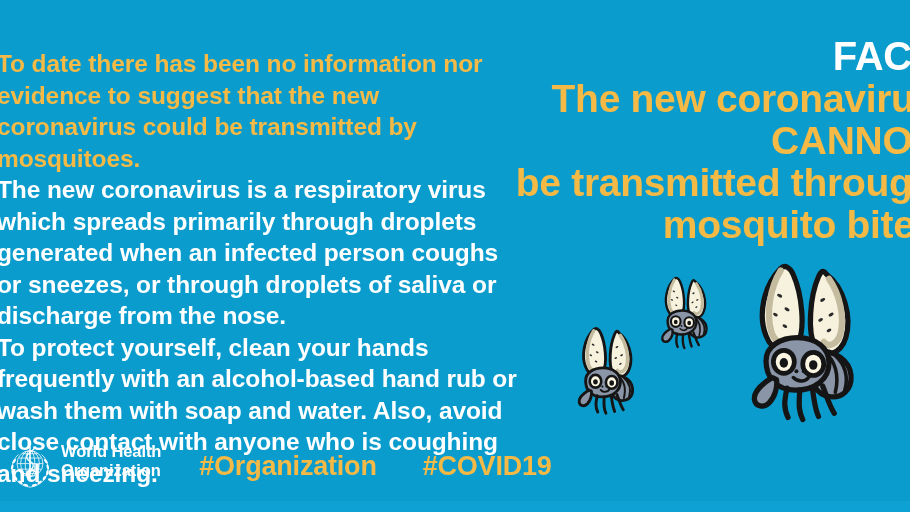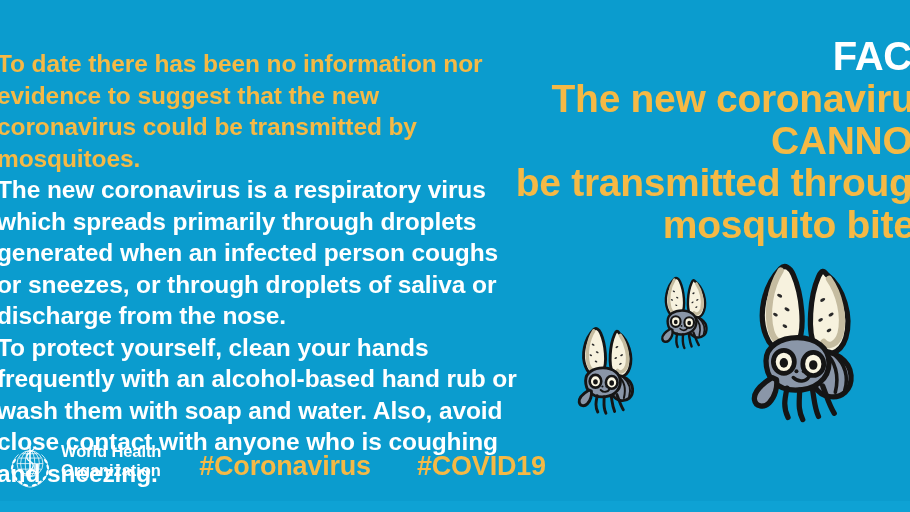--- a/index.html
+++ b/index.html
@@ -252,19 +252,19 @@
         </g>
       </svg>
 
       <div class="who-wordmark">
         <span>World Health</span>
         <span>Organization</span>
       </div>
     </div>
 
     <div class="hashtags">
-      <span class="hashtag">#Coronavirus</span>
+      <span class="hashtag">#Organization</span>
       <span class="hashtag">#COVID19</span>
     </div>
   </div>
 
   <div class="bottom-band"></div>
 </div>
 
 </body></html>

